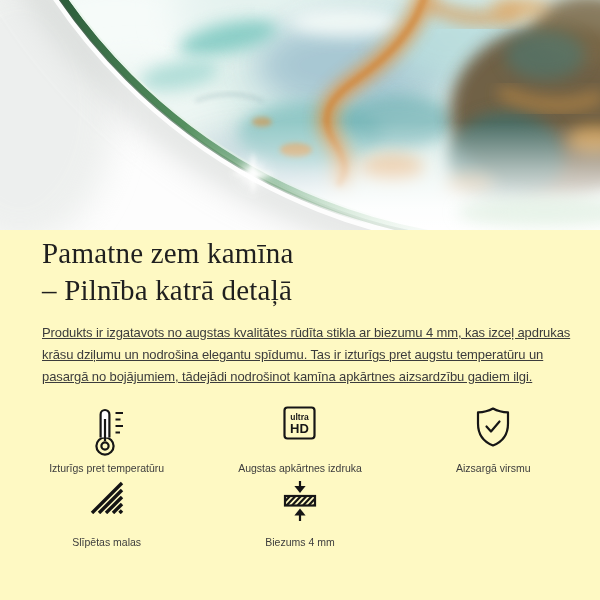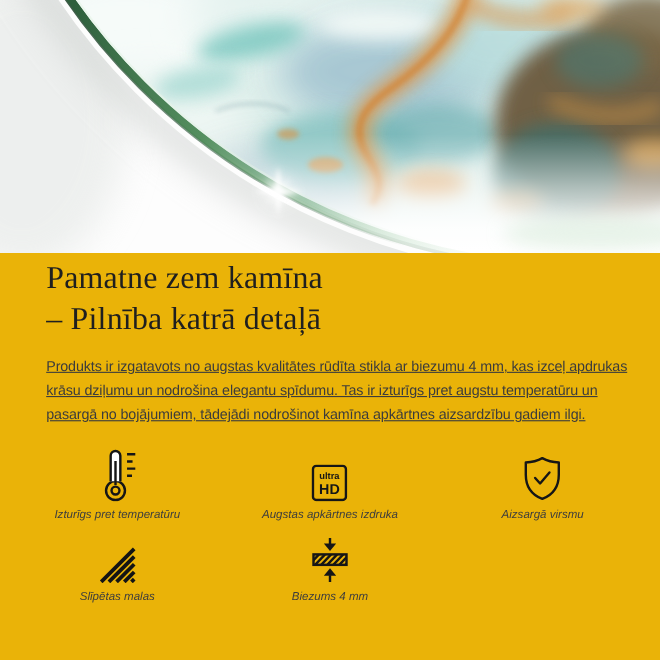--- a/index.html
+++ b/index.html
@@ -1,30 +1,30 @@
 <!DOCTYPE html>
 <html><head>
 <meta charset="utf-8">
 <style>
   html,body{margin:0;padding:0;background:#ffffff;}
-  .page{position:relative;width:600px;height:600px;overflow:hidden;background:#eab308;
+  .page{position:relative;width:600px;height:600px;overflow:hidden;background:#fef9c3;
         font-family:"Liberation Sans","DejaVu Sans",sans-serif;}
   .hero{position:relative;width:600px;height:230px;overflow:hidden;}
   .hero svg{display:block;}
   .content{padding:0 20px 0 42px;}
   .page-title{margin:5px 0 0 0;font-family:"Liberation Serif","DejaVu Serif",serif;
               font-weight:400;font-size:29px;line-height:37px;color:#1f1f1f;letter-spacing:.2px;}
   .page-title span{display:block;}
   .product-description{margin:13px 0 0 0;max-width:540px;font-size:13px;line-height:22px;
                        color:#3c3c3c;letter-spacing:-0.1px;text-decoration:underline;}
   .features{margin:18px 0 0 10px;width:580px;display:grid;
             grid-template-columns:repeat(3,1fr);row-gap:5px;}
   .feature{display:flex;flex-direction:column;align-items:center;}
-  .icon-box{height:50px;display:flex;align-items:flex-end;justify-content:center;}
-  .feature-label{margin-top:6px;font-size:10.5px;line-height:13px;color:#3d3d3d;text-align:center;font-style:italic;}
+  .icon-box{height:50px;display:flex;align-items:flex-start;justify-content:center;}
+  .feature-label{margin-top:6px;font-size:10.5px;line-height:13px;color:#3d3d3d;text-align:center;}
   .ic{stroke:#161616;fill:none;stroke-width:2.2;}
   .ic-fill{fill:#161616;stroke:none;}
 </style>
 </head>
 <body>
 
 <div class="page">
 
   <div class="hero">
     <svg width="600" height="230" viewBox="0 0 600 230">

